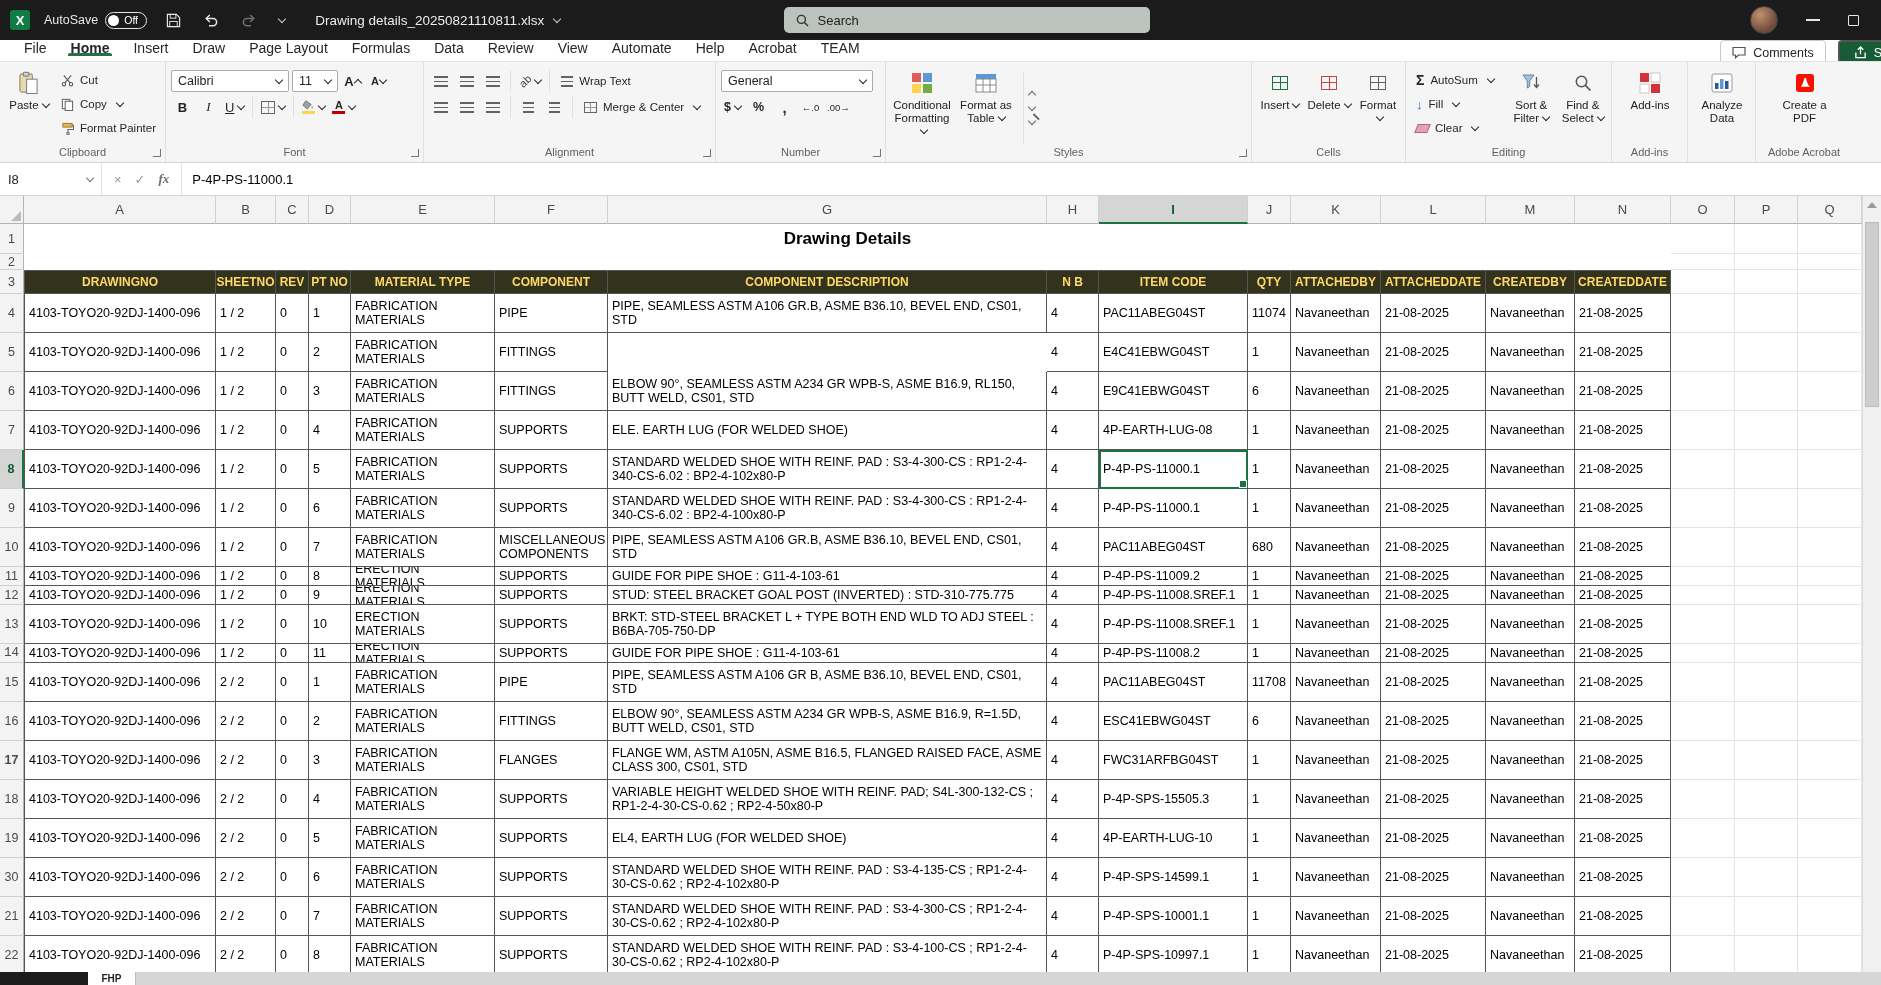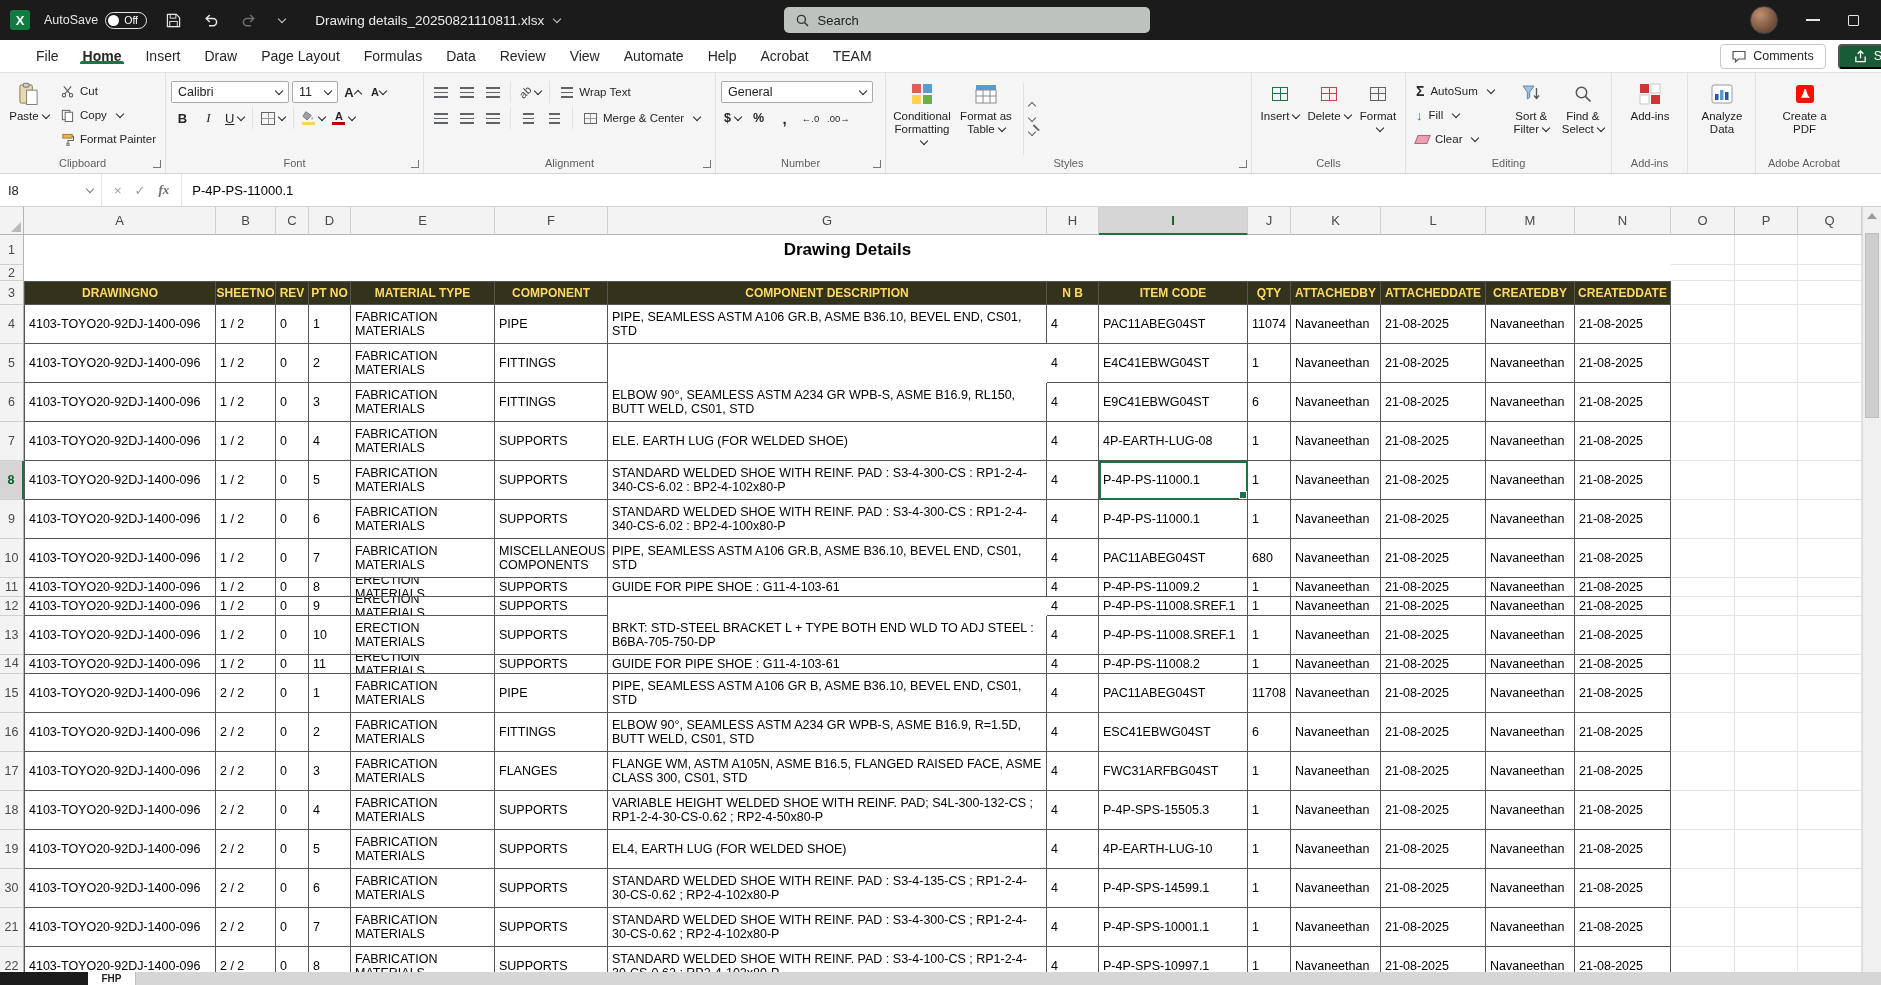--- a/index.html
+++ b/index.html
@@ -23,21 +23,21 @@
   .tb-ic{display:flex;align-items:center;justify-content:center;width:24px;height:24px}
   .fname{display:flex;align-items:center;font-size:13.5px;color:#ededed;gap:6px;margin-left:12px;white-space:nowrap}
   .searchbox{position:absolute;left:50%;top:50%;transform:translate(-50%,-50%);margin-left:26px;width:366px;height:26px;
              background:#bcc2bd;border-radius:5px;display:flex;align-items:center;gap:9px;padding:0 12px;color:#222;font-size:13px}
   .tb-right{margin-left:auto;display:flex;align-items:center;gap:28px;padding-right:22px}
   .avatar{width:28px;height:28px;border-radius:50%;background:radial-gradient(circle at 35% 30%,#c09070,#6e4a3a 70%);border:1px solid #444}
   .win-min{width:14px;height:2px;background:#e6e6e6;display:inline-block}
   .win-max{width:11px;height:11px;border:1.4px solid #e6e6e6;display:inline-block;border-radius:1px}
 
   
-  .menubar{height:33px;background:#ffffff;border-bottom:1px solid #e3e3e3;display:flex;align-items:center;padding-left:24px;overflow:hidden;position:relative}
+  .menubar{height:22px;background:#ffffff;border-bottom:1px solid #e3e3e3;display:flex;align-items:flex-start;padding-left:12px;overflow:hidden;position:relative}
   .tabs{display:flex;align-items:stretch}
   .mtab{padding:0 12px;display:flex;align-items:center;font-size:14px;color:#262626;position:relative;white-space:nowrap}
   .mtab.active{font-weight:700}
   .mtab.active::after{content:'';position:absolute;left:9px;right:9px;bottom:0;height:3px;background:#217346;border-radius:2px 2px 0 0}
   .mb-right{margin-left:auto;display:flex;align-items:center;gap:12px;padding-right:0}
   .comments-btn{display:flex;align-items:center;gap:7px;border:1px solid #c8c8c8;border-radius:4px;background:#fff;height:25px;padding:0 11px;font-size:12.5px;color:#262626;white-space:nowrap}
   .share-btn{display:flex;align-items:center;gap:7px;background:#185c37;color:#fff;height:25px;padding:0 14px;border-radius:4px;font-size:12.5px;margin-right:-42px;white-space:nowrap}
 
   
   .ribbon{height:101px;background:#f5f5f5;border-bottom:1px solid #d5d5d5;display:flex;overflow:hidden}
@@ -784,20 +784,21 @@
         <div class="cell gridcell" style="grid-area: 12 / 16;"></div>
         <div class="cell gridcell" style="grid-area: 12 / 17;"></div>
         <div class="cell gridcell" style="grid-area: 12 / 18;"></div>
         <div class="rowh" style="grid-area: 13 / 1;">12</div>
         <div class="cell td first" style="grid-area: 13 / 2;">4103-TOYO20-92DJ-1400-096</div>
         <div class="cell td" style="grid-area: 13 / 3;">1 / 2</div>
         <div class="cell td" style="grid-area: 13 / 4;">0</div>
         <div class="cell td" style="grid-area: 13 / 5;">9</div>
         <div class="cell td" style="grid-area: 13 / 6;">ERECTION MATERIALS</div>
         <div class="cell td" style="grid-area: 13 / 7;">SUPPORTS</div>
+        <div class="cell td" style="grid-area: 13 / 8;">STUD: STEEL BRACKET GOAL POST (INVERTED) : STD-310-775.775</div>
         <div class="cell td" style="grid-area: 13 / 9;">4</div>
         <div class="cell td" style="grid-area: 13 / 10;">P-4P-PS-11008.SREF.1</div>
         <div class="cell td" style="grid-area: 13 / 11;">1</div>
         <div class="cell td" style="grid-area: 13 / 12;">Navaneethan</div>
         <div class="cell td" style="grid-area: 13 / 13;">21-08-2025</div>
         <div class="cell td" style="grid-area: 13 / 14;">Navaneethan</div>
         <div class="cell td" style="grid-area: 13 / 15;">21-08-2025</div>
         <div class="cell gridcell" style="grid-area: 13 / 16;"></div>
         <div class="cell gridcell" style="grid-area: 13 / 17;"></div>
         <div class="cell gridcell" style="grid-area: 13 / 18;"></div>
@@ -866,21 +867,21 @@
         <div class="cell td" style="grid-area: 17 / 9;">4</div>
         <div class="cell td" style="grid-area: 17 / 10;">ESC41EBWG04ST</div>
         <div class="cell td" style="grid-area: 17 / 11;">6</div>
         <div class="cell td" style="grid-area: 17 / 12;">Navaneethan</div>
         <div class="cell td" style="grid-area: 17 / 13;">21-08-2025</div>
         <div class="cell td" style="grid-area: 17 / 14;">Navaneethan</div>
         <div class="cell td" style="grid-area: 17 / 15;">21-08-2025</div>
         <div class="cell gridcell" style="grid-area: 17 / 16;"></div>
         <div class="cell gridcell" style="grid-area: 17 / 17;"></div>
         <div class="cell gridcell" style="grid-area: 17 / 18;"></div>
-        <div class="rowh" style="grid-area: 18 / 1;">17</div>
+        <div class="rowh" style="grid-area: 18 / 1; font-weight: bold;">17</div>
         <div class="cell td first" style="grid-area: 18 / 2;">4103-TOYO20-92DJ-1400-096</div>
         <div class="cell td" style="grid-area: 18 / 3;">2 / 2</div>
         <div class="cell td" style="grid-area: 18 / 4;">0</div>
         <div class="cell td" style="grid-area: 18 / 5;">3</div>
         <div class="cell td" style="grid-area: 18 / 6;">FABRICATION MATERIALS</div>
         <div class="cell td" style="grid-area: 18 / 7;">FLANGES</div>
         <div class="cell td" style="grid-area: 18 / 8;">FLANGE WM, ASTM A105N, ASME B16.5, FLANGED RAISED FACE, ASME CLASS 300, CS01, STD</div>
         <div class="cell td" style="grid-area: 18 / 9;">4</div>
         <div class="cell td" style="grid-area: 18 / 10;">FWC31ARFBG04ST</div>
         <div class="cell td" style="grid-area: 18 / 11;">1</div>

